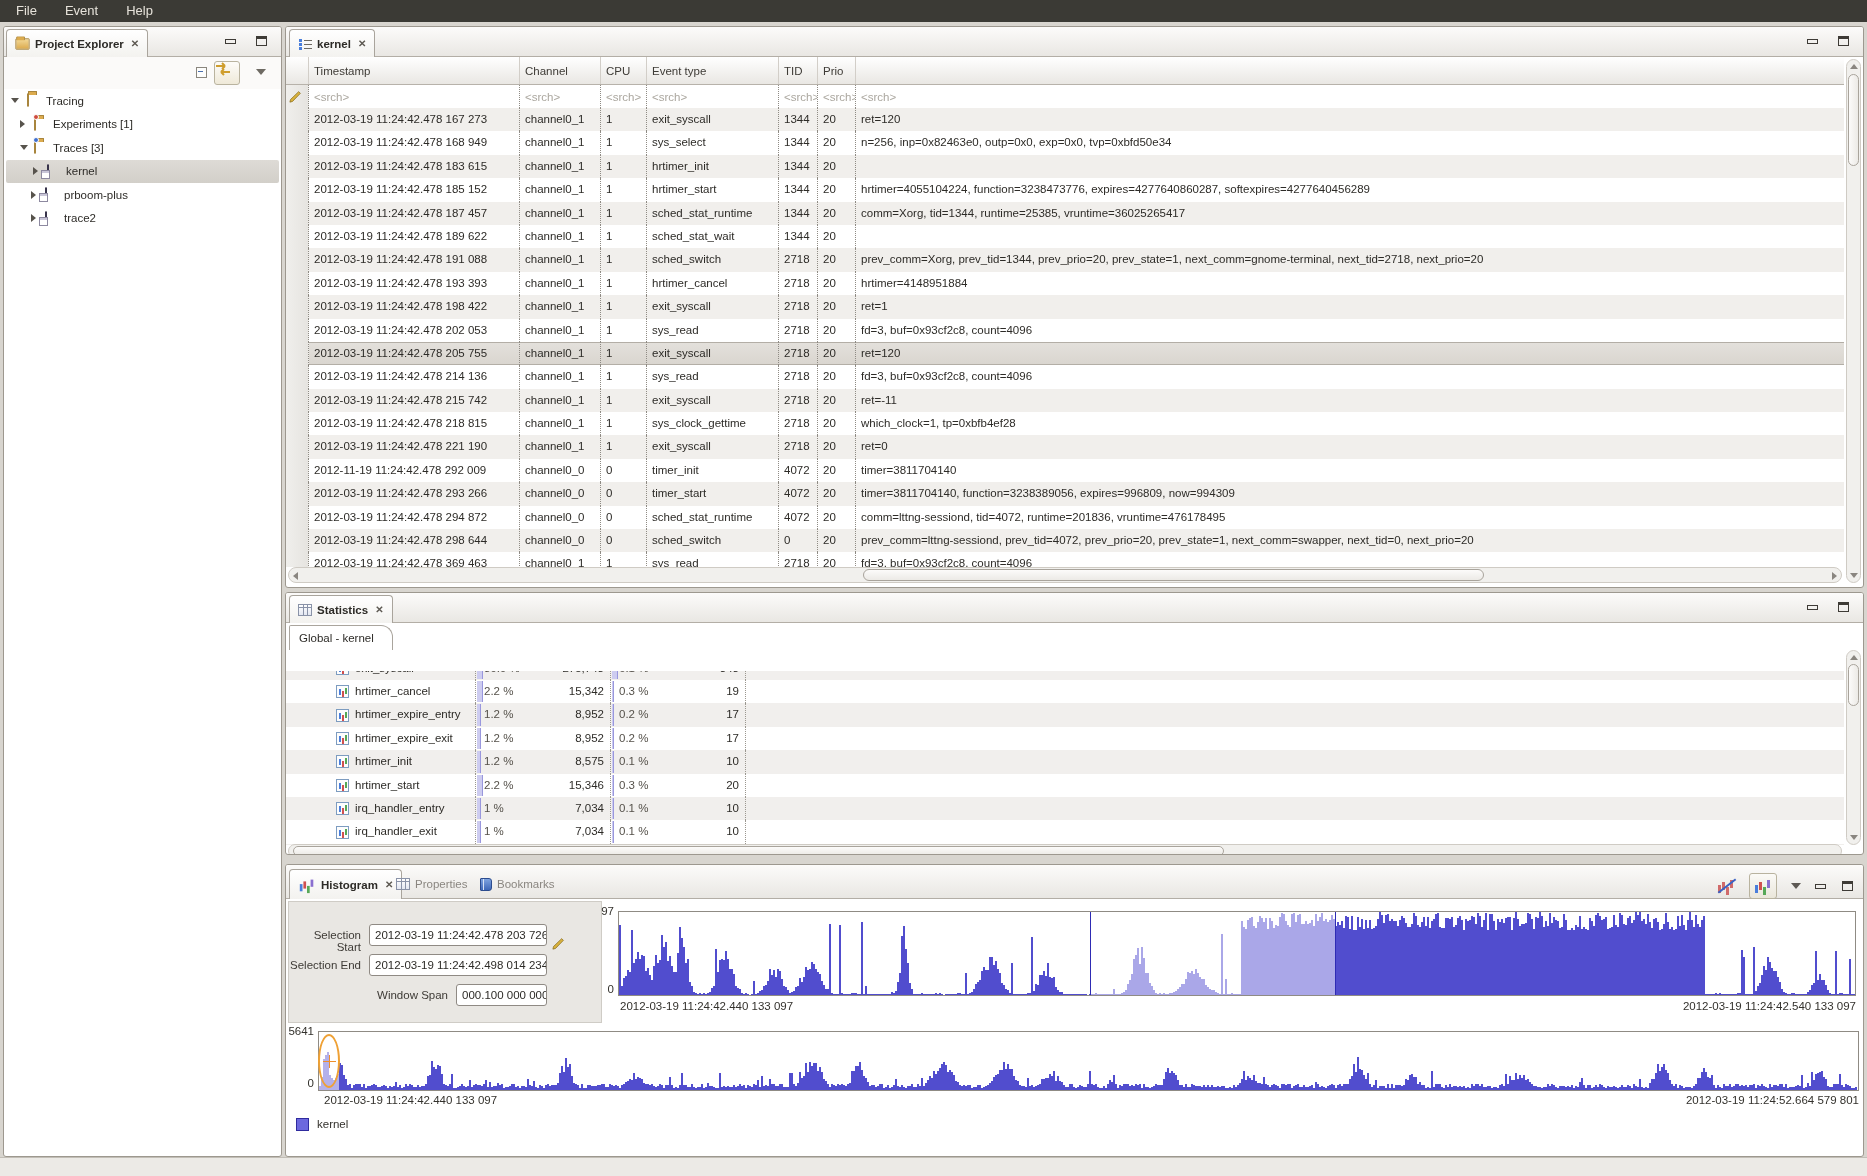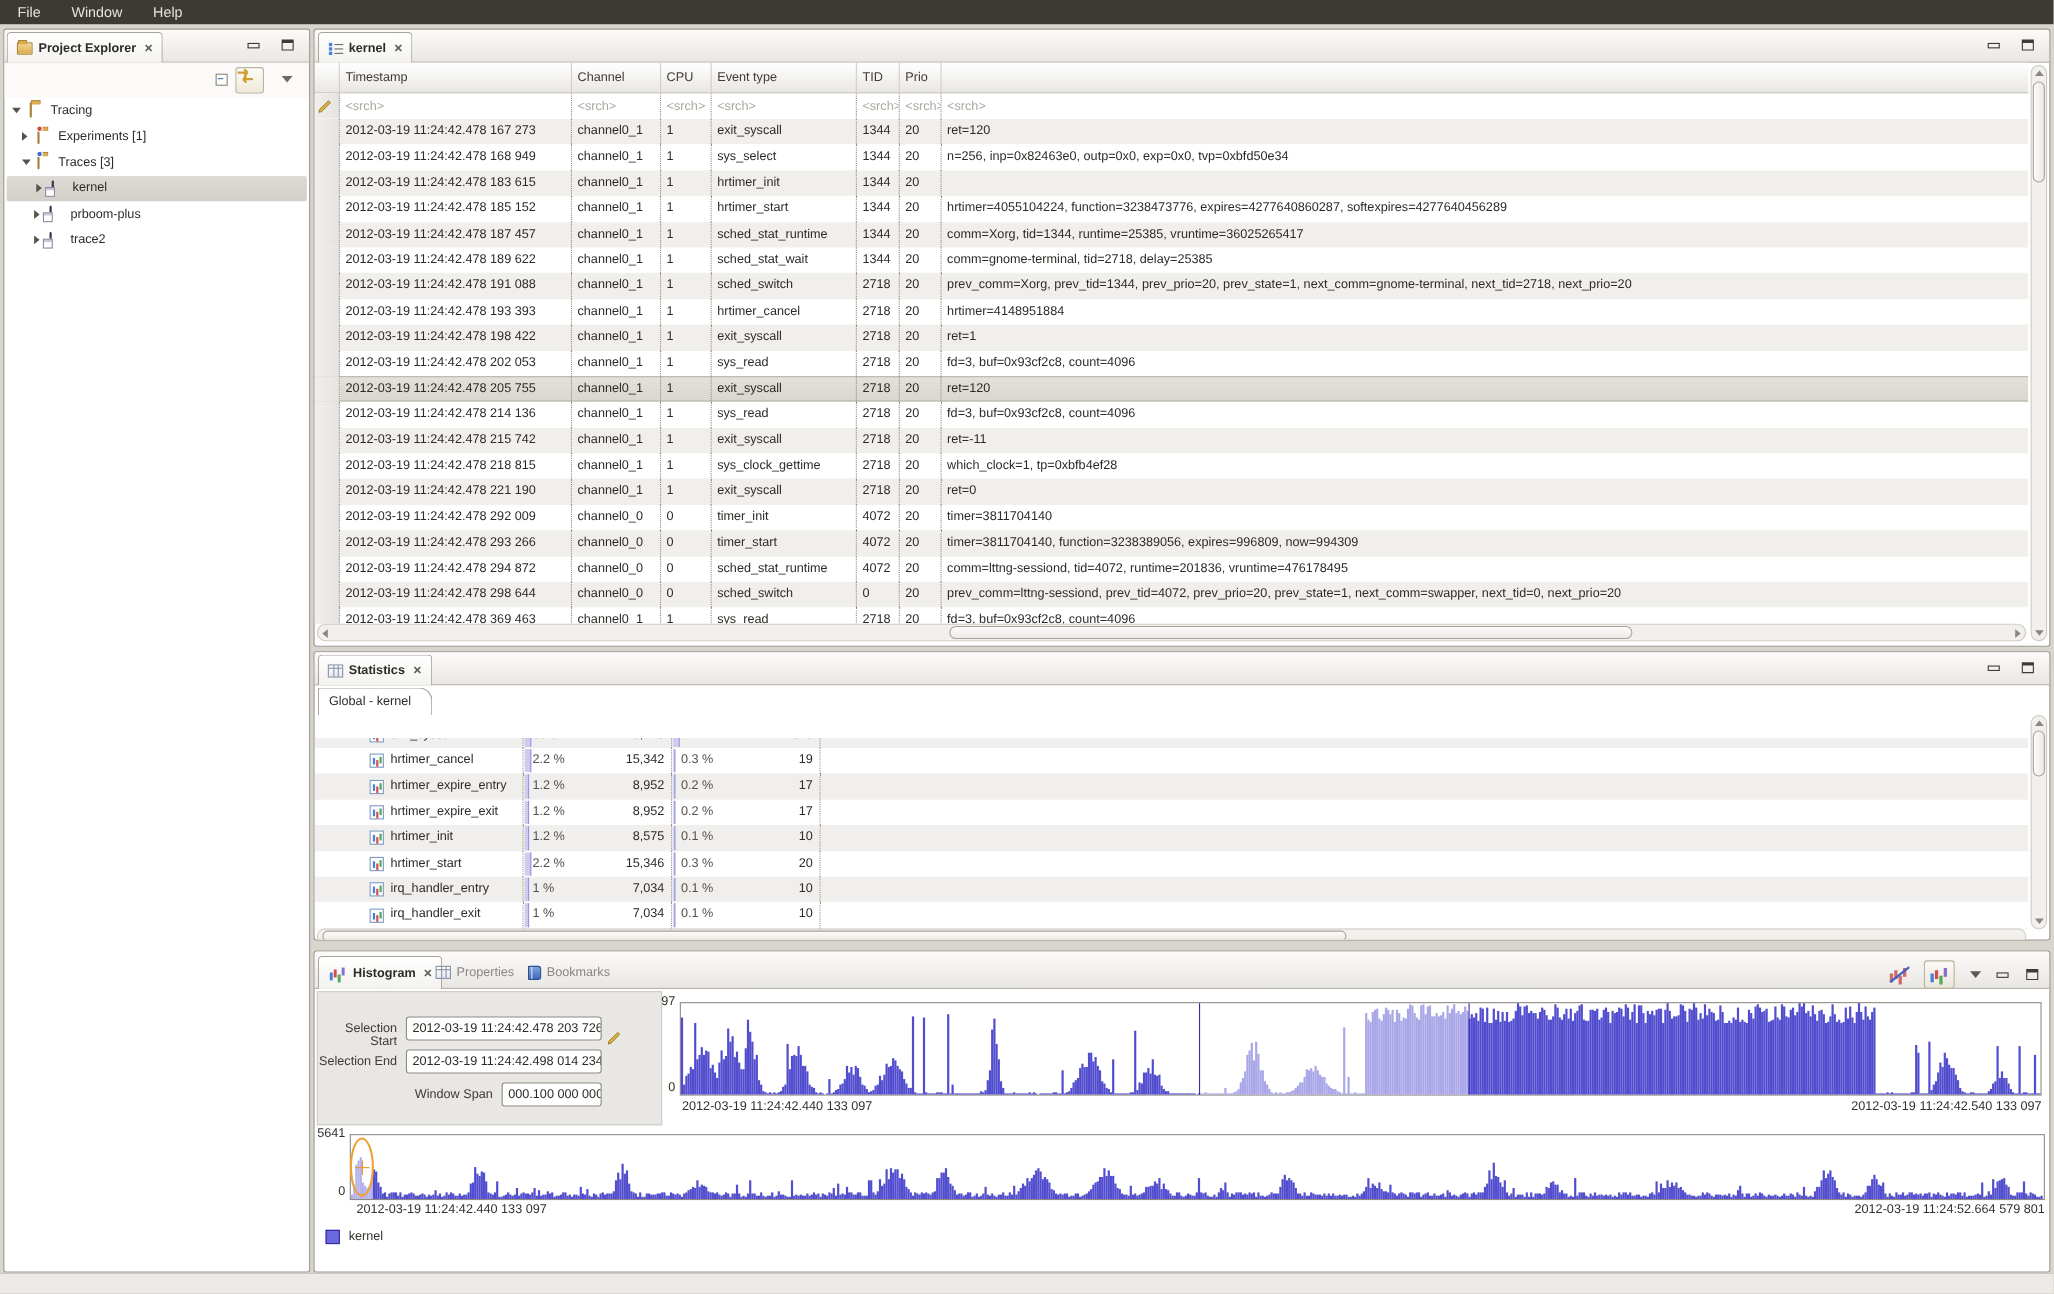--- a/index.html
+++ b/index.html
@@ -149,21 +149,21 @@
 
 
 .statusbar{position:absolute;left:0;top:1157px;width:1867px;height:19px;background:#eceae6;border-top:1px solid #c2beb6}
 </style>
 </head>
 <body>
 
 <div class="menubar">
 
 <span class="menu-item">File</span>
-    <span class="menu-item">Window</span>
+    <span class="menu-item">Event</span>
     <span class="menu-item">Help</span>
   </div>
 
 <div class="panel" id="explorer">
   <div class="tabbar">
     <div class="tab active" style="left:2px">
       <span class="folder" style="transform:scale(.95)"></span>
       <span class="tab-label">Project Explorer</span>
       <span class="tab-close">✕</span>
     </div>
@@ -311,21 +311,20 @@
       </div>
 
       <div class="evrow">
         <div class="cell c-icon"></div>
         <div class="cell c-ts">2012-03-19 11:24:42.478 189 622</div>
         <div class="cell c-ch">channel0_1</div>
         <div class="cell c-cpu">1</div>
         <div class="cell c-ev">sched_stat_wait</div>
         <div class="cell c-tid">1344</div>
         <div class="cell c-prio">20</div>
-        <div class="cell c-ct">comm=gnome-terminal, tid=2718, delay=25385</div>
       </div>
 
       <div class="evrow">
         <div class="cell c-icon"></div>
         <div class="cell c-ts">2012-03-19 11:24:42.478 191 088</div>
         <div class="cell c-ch">channel0_1</div>
         <div class="cell c-cpu">1</div>
         <div class="cell c-ev">sched_switch</div>
         <div class="cell c-tid">2718</div>
         <div class="cell c-prio">20</div>
@@ -415,21 +414,21 @@
         <div class="cell c-ch">channel0_1</div>
         <div class="cell c-cpu">1</div>
         <div class="cell c-ev">exit_syscall</div>
         <div class="cell c-tid">2718</div>
         <div class="cell c-prio">20</div>
         <div class="cell c-ct">ret=0</div>
       </div>
 
       <div class="evrow">
         <div class="cell c-icon"></div>
-        <div class="cell c-ts">2012-03-19 11:24:42.478 292 009</div>
+        <div class="cell c-ts">2012-11-19 11:24:42.478 292 009</div>
         <div class="cell c-ch">channel0_0</div>
         <div class="cell c-cpu">0</div>
         <div class="cell c-ev">timer_init</div>
         <div class="cell c-tid">4072</div>
         <div class="cell c-prio">20</div>
         <div class="cell c-ct">timer=3811704140</div>
       </div>
 
       <div class="evrow">
         <div class="cell c-icon"></div>

